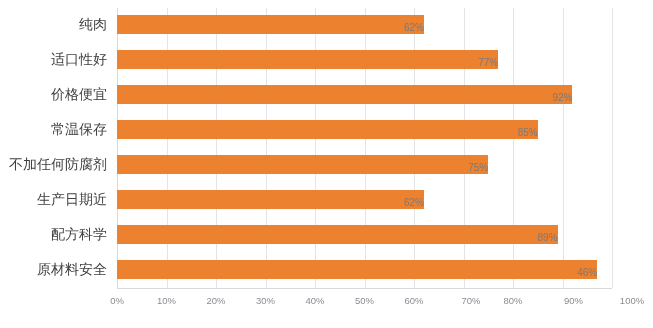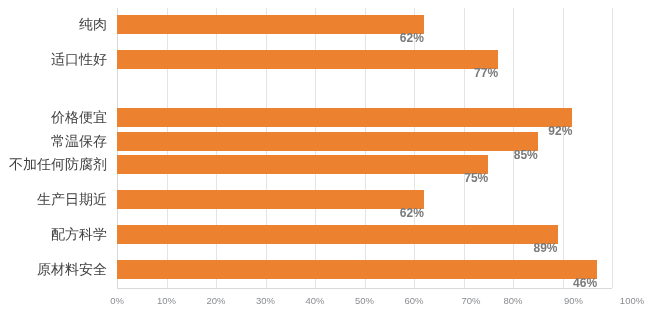--- a/index.html
+++ b/index.html
@@ -47,29 +47,28 @@
   }
   .bar {
     position: absolute;
     left: 0;
     top: 7px;
     height: 19px;
     background: #ec8130;
   }
   .bar-value {
     position: absolute;
-    top: 21px;
+    top: 10px;
     height: 19px;
     line-height: 19px;
-    font-size: 12px;
+    font-size: 10px;
     color: #7a7a7a;
     text-align: right;
     padding-right: 5px;
     white-space: nowrap;
-    font-weight: bold;
   }
 
   
   .cat-label {
     position: absolute;
     right: 100%;
     margin-right: 10px;
     top: 7px;
     height: 19px;
     line-height: 19px;
@@ -126,26 +125,26 @@
       <div class="bar-row" style="top: 0px; height: 35px;">
         <div class="cat-label">纯肉</div>
         <div class="bar" style="width: 306.9px; background: rgb(236, 129, 48);"></div>
         <div class="bar-value" style="left: 0px; width: 306.9px;">62%</div>
       </div>
       <div class="bar-row" style="top: 35px; height: 35px;">
         <div class="cat-label">适口性好</div>
         <div class="bar" style="width: 381.15px; background: rgb(236, 129, 48);"></div>
         <div class="bar-value" style="left: 0px; width: 381.15px;">77%</div>
       </div>
-      <div class="bar-row" style="top: 70px; height: 35px; margin-top: 23px;">
+      <div class="bar-row" style="top: 70px; height: 35px;">
         <div class="cat-label">价格便宜</div>
         <div class="bar" style="width: 455.4px; background: rgb(236, 129, 48);"></div>
         <div class="bar-value" style="left: 0px; width: 455.4px;">92%</div>
       </div>
-      <div class="bar-row" style="top: 105px; height: 35px; margin-top: 12px;">
+      <div class="bar-row" style="top: 105px; height: 35px;">
         <div class="cat-label">常温保存</div>
         <div class="bar" style="width: 420.75px; background: rgb(236, 129, 48);"></div>
         <div class="bar-value" style="left: 0px; width: 420.75px;">85%</div>
       </div>
       <div class="bar-row" style="top: 140px; height: 35px;">
         <div class="cat-label">不加任何防腐剂</div>
         <div class="bar" style="width: 371.25px; background: rgb(236, 129, 48);"></div>
         <div class="bar-value" style="left: 0px; width: 371.25px;">75%</div>
       </div>
       <div class="bar-row" style="top: 175px; height: 35px;">

